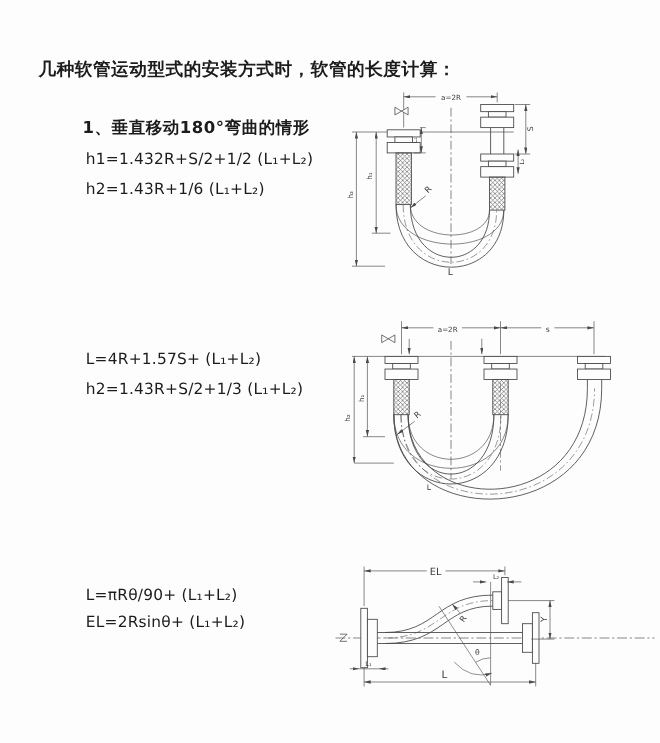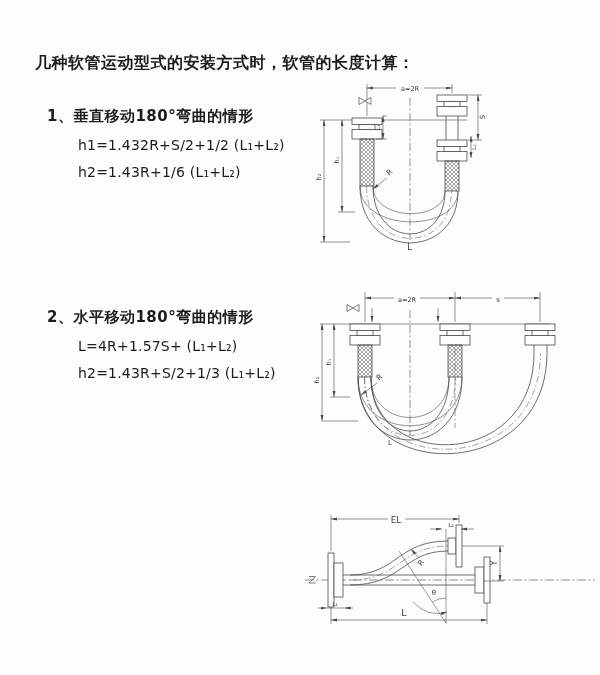--- a/index.html
+++ b/index.html
@@ -14,46 +14,47 @@
     font-size:16px;font-weight:bold;letter-spacing:0.5px;margin-top:27px;
   }
   .section{position:absolute;left:47px;}
   .section-heading{font-size:15px;font-weight:bold;letter-spacing:0.5px;}
   .formula{font-size:14px;padding-left:31px;letter-spacing:0.2px;}
   #section-1{top:107px;}
   #section-2{top:308px;}
   #section-3{top:524px;}
   #section-1 .formula,#section-2 .formula{margin-top:11px;}
   #section-3 .formula{margin-top:9px;}
-  .section-heading{margin-bottom:5px;}
+  .section-heading{margin-bottom:5px;margin-left:28px;}
   .diagram{position:absolute;}
   #diagram-1{left:310px;top:72px;}
   #diagram-2{left:310px;top:280px;}
   #diagram-3{left:300px;top:505px;text-align:center;}
   svg{display:block;}
   svg text{fill:#3c3c3c;font-family:"DejaVu Sans","Liberation Sans",sans-serif;}
 </style>
 </head>
 <body>
 
 <div class="page-title">几种软管运动型式的安装方式时，软管的长度计算：</div>
 
 <div class="section" id="section-1">
   <div class="section-heading">1、垂直移动180°弯曲的情形</div>
   <div class="formula">h1=1.432R+S/2+1/2 (L₁+L₂)</div>
   <div class="formula">h2=1.43R+1/6 (L₁+L₂)</div>
 </div>
 
 <div class="section" id="section-2">
-  <div class="section-heading">2、水平移动180°弯曲的情形</div>
   <div class="formula">L=4R+1.57S+ (L₁+L₂)</div>
   <div class="formula">h2=1.43R+S/2+1/3 (L₁+L₂)</div>
 </div>
 
 <div class="section" id="section-3">
+  <div class="formula">L=πRθ/90+ (L₁+L₂)</div>
+  <div class="formula">EL=2Rsinθ+ (L₁+L₂)</div>
 </div>
 
 <div class="diagram" id="diagram-1">
 <svg width="290" height="185" viewBox="0 0 290 185">
   <defs>
     <marker id="ar" markerWidth="7" markerHeight="4" refX="6" refY="1.5" orient="auto" markerUnits="userSpaceOnUse">
       <path d="M0,0 L6,1.5 L0,3 Z" fill="#4a4a4a"></path>
     </marker>
     <marker id="ars" markerWidth="7" markerHeight="4" refX="6" refY="1.5" orient="auto-start-reverse" markerUnits="userSpaceOnUse">
       <path d="M0,0 L6,1.5 L0,3 Z" fill="#4a4a4a"></path>

